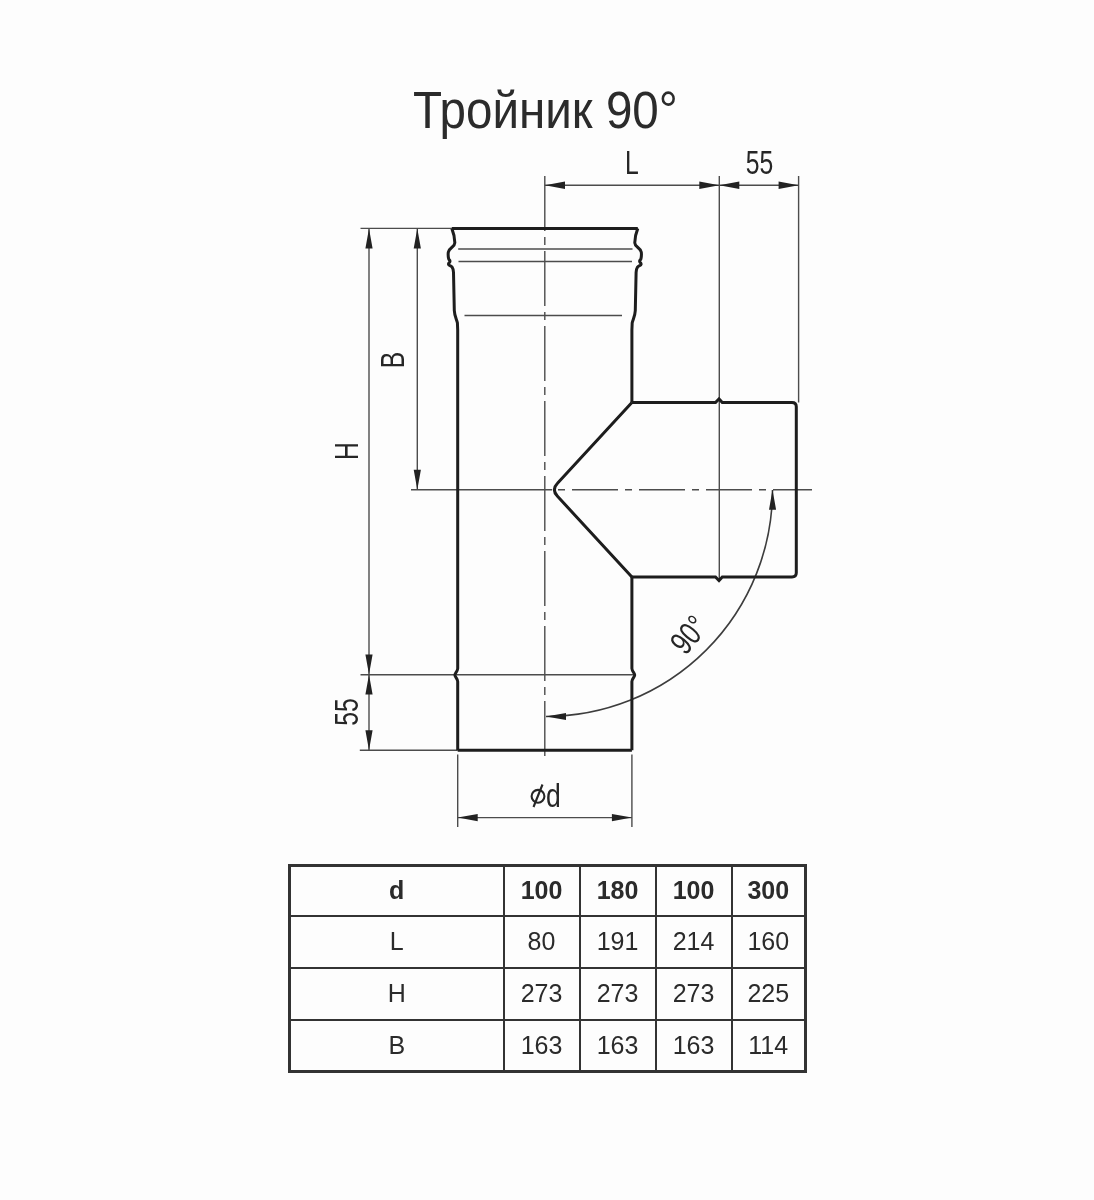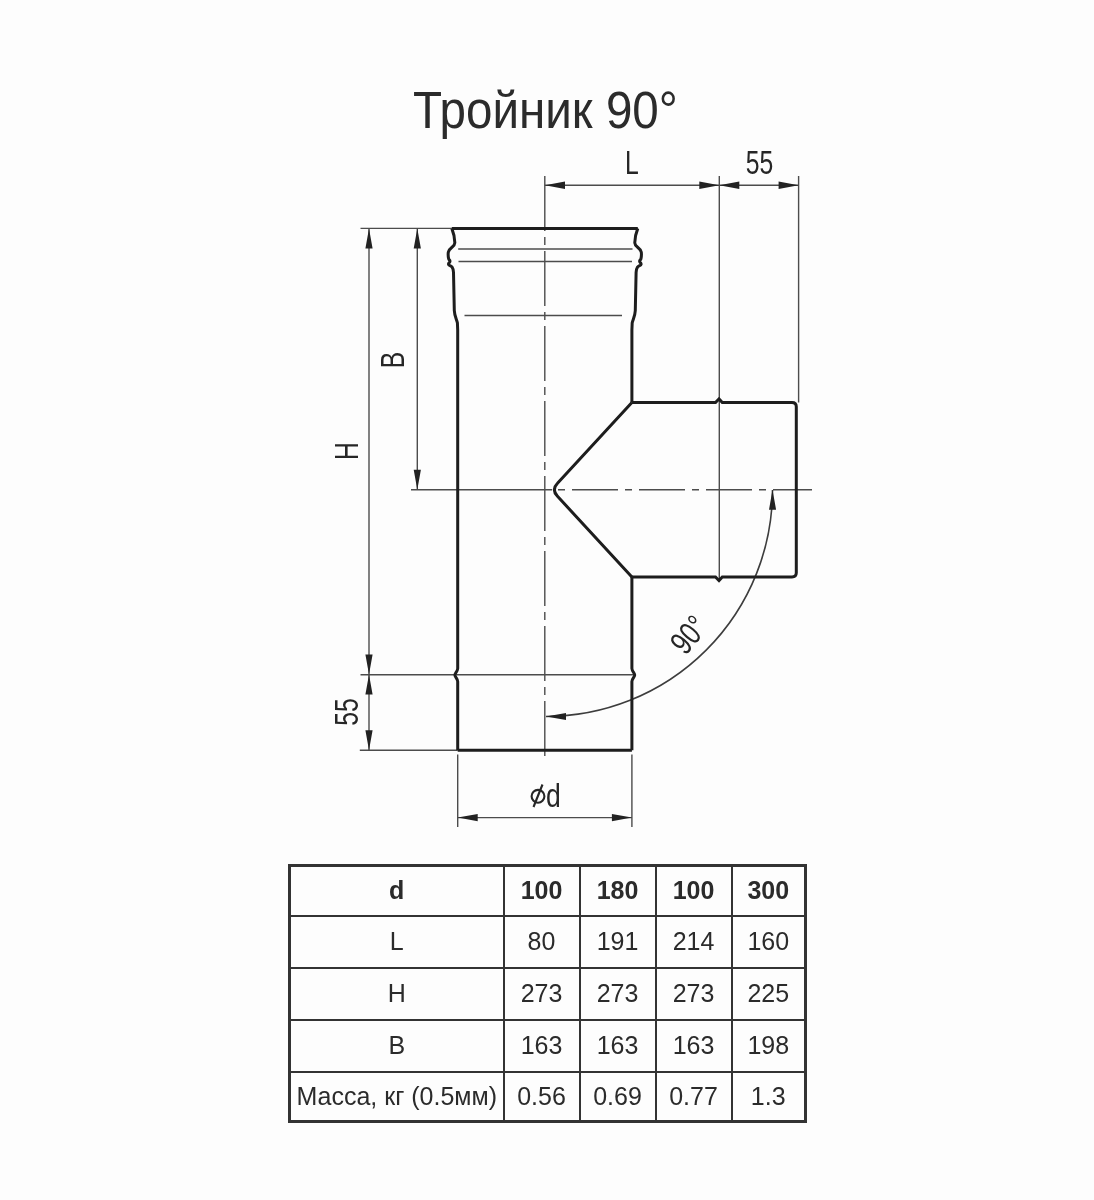--- a/index.html
+++ b/index.html
@@ -131,24 +131,17 @@
         <td>273</td>
         <td>273</td>
         <td>225</td>
       </tr>
 
 <tr style="height:52px">
         <td>B</td>
         <td>163</td>
         <td>163</td>
         <td>163</td>
-        <td>198</td>
+        <td>114</td>
       </tr>
 
-<tr style="height:50px">
-        <td>Масса, кг (0.5мм)</td>
-        <td>0.56</td>
-        <td>0.69</td>
-        <td>0.77</td>
-        <td>1.3</td>
-      </tr>
 </tbody>
   </table>
 
 </body></html>

